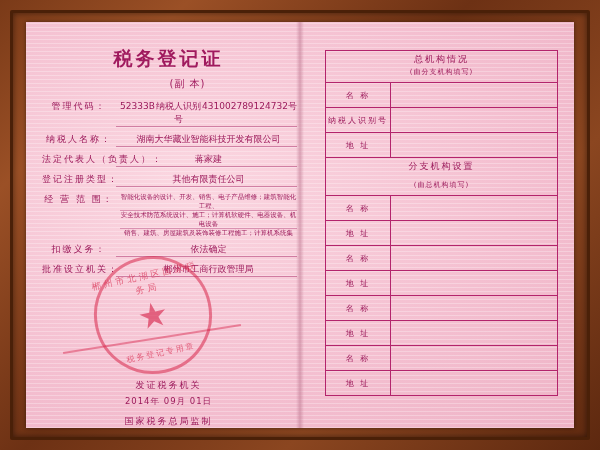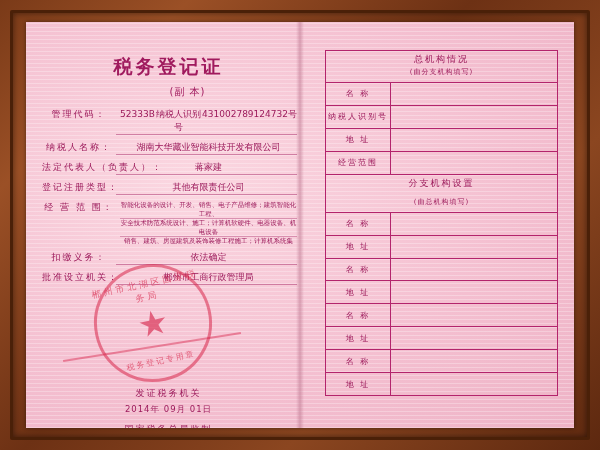--- a/index.html
+++ b/index.html
@@ -28,21 +28,21 @@
       radial-gradient(ellipse at 30% 40%, #fbd7e1 0%, #f4bfd0 60%, #eeb3c6 100%);
     box-shadow:0 0 4px rgba(0,0,0,.45);
     overflow:hidden;
   }
   .spine{
     position:absolute;left:50%;top:0;bottom:0;width:8px;margin-left:-4px;
     background:linear-gradient(90deg,rgba(210,150,170,.0),rgba(190,120,145,.55),rgba(210,150,170,.0));
   }
   
   #left{
-    position:absolute;left:0;top:16px;width:52%;height:100%;
+    position:absolute;left:0;top:8px;width:52%;height:100%;
     color:#b3246c;
   }
   .title{
     text-align:center;font-size:19px;font-weight:bold;letter-spacing:3px;
     color:#a01a5e;margin-top:16px;
     font-family:"DejaVu Sans","Liberation Sans",sans-serif;
   }
   .subtitle{
     text-align:center;font-size:10px;margin-top:5px;color:#a01a5e;letter-spacing:1px;padding-left:38px;
   }
@@ -214,24 +214,20 @@
           <div class="tc-r"></div>
         </div>
         <div class="trow">
           <div class="tc-l">纳税人识别号</div>
           <div class="tc-r"></div>
         </div>
         <div class="trow">
           <div class="tc-l">地      址</div>
           <div class="tc-r"></div>
         </div>
-        <div class="trow">
-          <div class="tc-l">经营范围</div>
-          <div class="tc-r"></div>
-        </div>
 
         <div class="sect">
           <span>分支机构设置</span>
           <em>(由总机构填写)</em>
         </div>
 
         <div class="trow">
           <div class="tc-l">名      称</div>
           <div class="tc-r"></div>
         </div>

